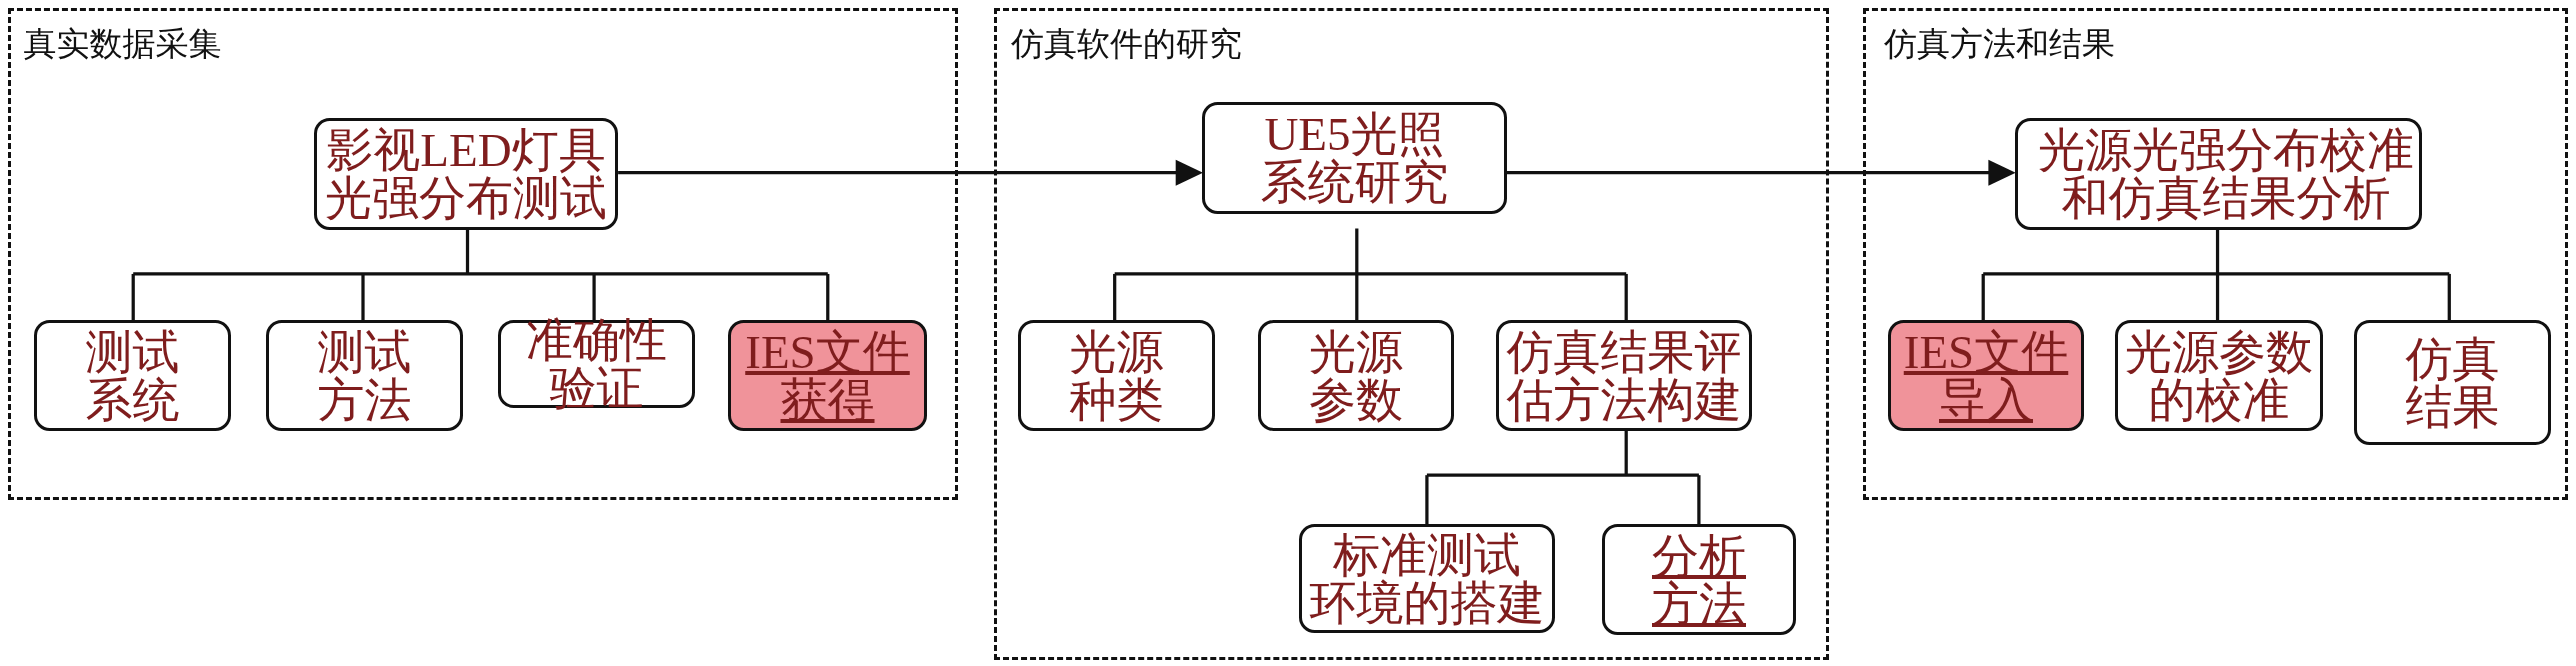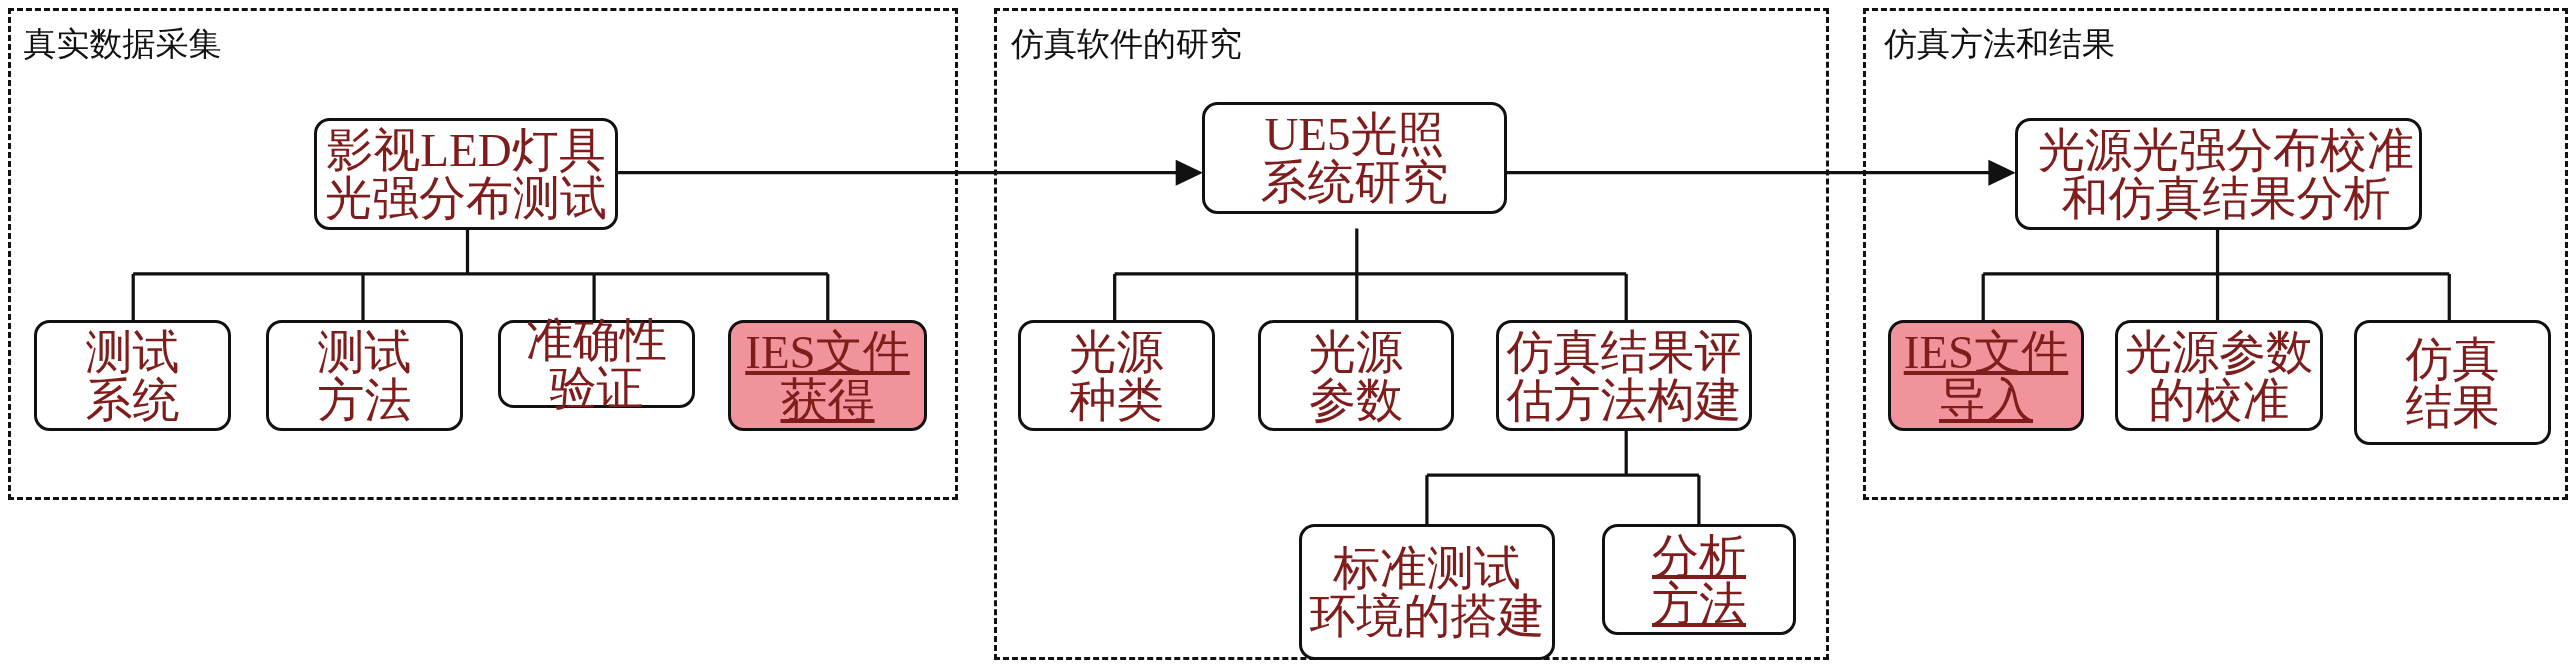--- a/index.html
+++ b/index.html
@@ -71,21 +71,21 @@
 获得</div>
 
 <div class="node" style="left:1202px; top:102px; width:305px; height:112px;">UE5光照
 系统研究</div>
 <div class="node" style="left:1018px; top:320px; width:197px; height:111px;">光源
 种类</div>
 <div class="node" style="left:1258px; top:320px; width:196px; height:111px;">光源
 参数</div>
 <div class="node" style="left:1496px; top:320px; width:256px; height:111px;">仿真结果评
 估方法构建</div>
-<div class="node" style="left:1299px; top:524px; width:256px; height:136px;">标准测试
+<div class="node" style="left:1299px; top:524px; width:256px; height:109px;">标准测试
 环境的搭建</div>
 <div class="node" style="left:1602px; top:524px; width:194px; height:111px;text-decoration:underline;">分析
 方法</div>
 
 <div class="node" style="left:2015px; top:118px; width:407px; height:112px;padding-left:15px;">光源光强分布校准
 和仿真结果分析</div>
 <div class="node hl" style="left: 1888px; top: 320px; width: 196px; height: 111px; background: rgb(240, 147, 154);">IES文件
 导入</div>
 <div class="node" style="left:2115px; top:320px; width:208px; height:111px;">光源参数
 的校准</div>

